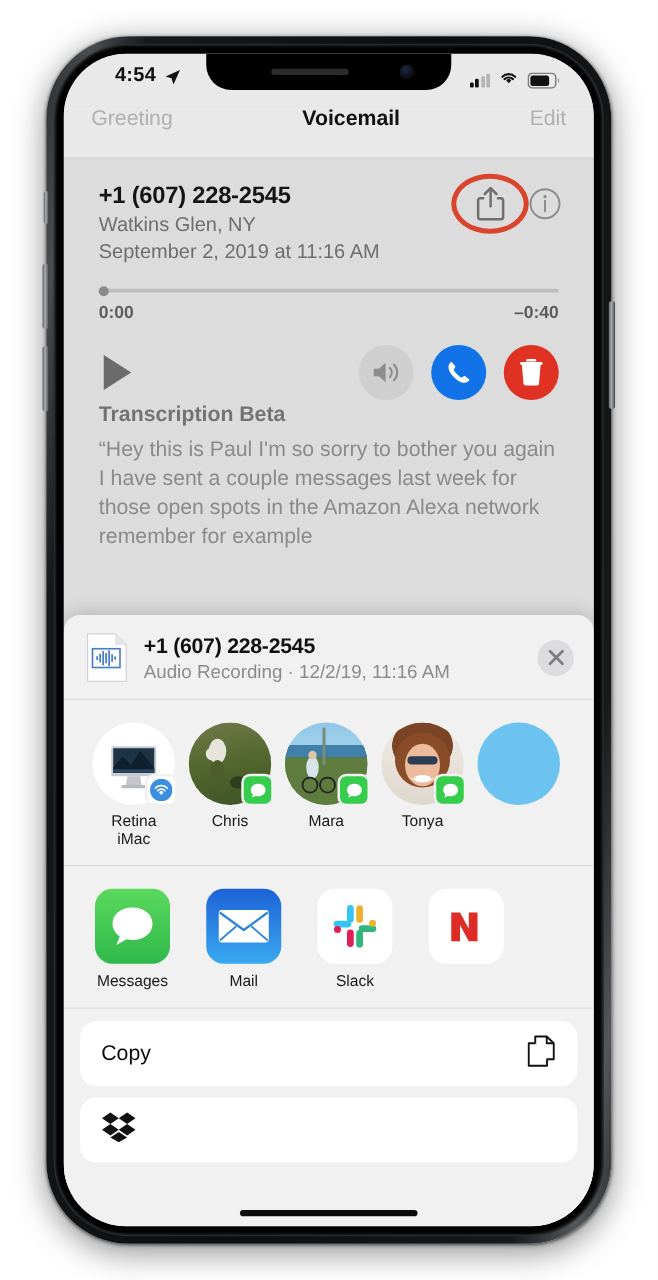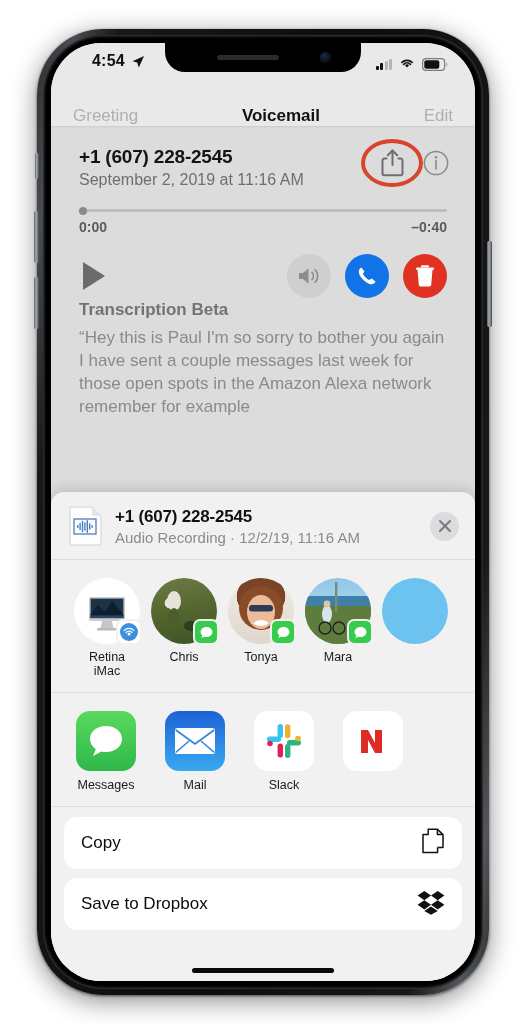--- a/index.html
+++ b/index.html
@@ -83,21 +83,21 @@
     position: absolute; right: 26px; top: 12px;
     display: flex; align-items: center; gap: 5px;
   }
   .sig-bar { width: 3px; background: #111; border-radius: 1px; display:inline-block; }
   .sig-dim { background: #b4b4b4; }
 
   
   #nav-bar {
     position: absolute; left: 0; top: 42px; width: 100%; height: 42px;
     background: #e9e9e9;
-    display: flex; align-items: flex-end; justify-content: space-between;
+    display: flex; align-items: flex-start; justify-content: space-between;
     padding: 0 22px;
     border-bottom: 1px solid #cfcfcf;
     z-index: 40;
   }
   #nav-left, #nav-right { font-size: 17px; color: #b0b0b0; }
   #nav-title { font-size: 17px; font-weight: bold; color: #111; }
 
   
   #voicemail-screen {
     position: absolute; left: 0; top: 85px; width: 100%; bottom: 0;
@@ -331,20 +331,21 @@
 
     <div id="nav-bar">
       <div id="nav-left">Greeting</div>
       <div id="nav-title">Voicemail</div>
       <div id="nav-right">Edit</div>
     </div>
 
     <div id="voicemail-screen">
 
       <div id="vm-number">+1 (607) 228-2545</div>
+      <div id="vm-location">Watkins Glen, NY</div>
       <div id="vm-datetime">September 2, 2019 at 11:16 AM</div>
 
       <div id="vm-action-icons">
         <div class="icon-outline-btn">
           <svg width="23" height="28" viewBox="0 0 23 28">
             <path d="M11.5 1.5 L11.5 16" stroke="#6f6f6f" stroke-width="2" fill="none" stroke-linecap="round"></path>
             <path d="M6.8 6.2 L11.5 1.5 L16.2 6.2" stroke="#6f6f6f" stroke-width="2" fill="none" stroke-linecap="round" stroke-linejoin="round"></path>
             <path d="M5.6 9.6 L3.2 9.6 A1.7 1.7 0 0 0 1.5 11.3 L1.5 24.6 A1.7 1.7 0 0 0 3.2 26.3 L19.8 26.3 A1.7 1.7 0 0 0 21.5 24.6 L21.5 11.3 A1.7 1.7 0 0 0 19.8 9.6 L17.4 9.6" stroke="#6f6f6f" stroke-width="2" fill="none" stroke-linecap="round" stroke-linejoin="round"></path>
           </svg>
         </div>
@@ -466,58 +467,58 @@
               <svg width="15" height="15" viewBox="0 0 15 15">
                 <path d="M7.5 2 C11 2 13.4 4.2 13.4 7 C13.4 9.8 11 12 7.5 12 C6.7 12 6 11.9 5.3 11.7 L2.4 13 L3.4 10.6 C2.2 9.7 1.6 8.4 1.6 7 C1.6 4.2 4 2 7.5 2 Z" fill="#fff"></path>
               </svg>
             </div>
           </div>
           <div class="contact-label">Chris</div>
         </div>
 
         <div class="contact-item">
           <div class="contact-avatar-wrap">
-            <div class="contact-avatar ph-tonya">
-              <svg width="66" height="66" viewBox="0 0 66 66" style="position:absolute;left:0;top:0;">
-                <ellipse cx="33" cy="30" rx="22" ry="22" fill="#8a4c28"></ellipse>
-                <ellipse cx="33" cy="34" rx="14" ry="17" fill="#ecbb9c"></ellipse>
-                <rect x="21" y="27" width="24" height="6.5" rx="3" fill="#2b3c55"></rect>
-                <path d="M22 44 Q33 50 44 44 Q33 48 22 44 Z" fill="#fff"></path>
-                <ellipse cx="33" cy="45" rx="7" ry="3" fill="#fdfdfd"></ellipse>
-              </svg>
-            </div>
-            <div class="contact-badge badge-messages">
-              <svg width="15" height="15" viewBox="0 0 15 15">
-                <path d="M7.5 2 C11 2 13.4 4.2 13.4 7 C13.4 9.8 11 12 7.5 12 C6.7 12 6 11.9 5.3 11.7 L2.4 13 L3.4 10.6 C2.2 9.7 1.6 8.4 1.6 7 C1.6 4.2 4 2 7.5 2 Z" fill="#fff"></path>
-              </svg>
-            </div>
-          </div>
-          <div class="contact-label">Tonya</div>
-        </div>
-
-        <div class="contact-item">
-          <div class="contact-avatar-wrap">
             <div class="contact-avatar ph-mara">
               <svg width="66" height="66" viewBox="0 0 66 66" style="position:absolute;left:0;top:0;">
                 <rect x="0" y="18" width="66" height="10" fill="#3f7fa8"></rect>
                 <rect x="0" y="28" width="66" height="38" fill="#5d7c3e"></rect>
                 <rect x="30" y="4" width="2.4" height="30" fill="#7b8b7a"></rect>
                 <ellipse cx="22" cy="36" rx="5" ry="9" fill="#d8e3ea"></ellipse>
                 <circle cx="22" cy="26" r="3.4" fill="#e0c4a8"></circle>
                 <path d="M14 50 A6 6 0 1 0 26 50 A6 6 0 1 0 14 50" fill="none" stroke="#222" stroke-width="1.4"></path>
                 <path d="M28 50 A6 6 0 1 0 40 50 A6 6 0 1 0 28 50" fill="none" stroke="#222" stroke-width="1.4"></path>
               </svg>
             </div>
             <div class="contact-badge badge-messages">
               <svg width="15" height="15" viewBox="0 0 15 15">
                 <path d="M7.5 2 C11 2 13.4 4.2 13.4 7 C13.4 9.8 11 12 7.5 12 C6.7 12 6 11.9 5.3 11.7 L2.4 13 L3.4 10.6 C2.2 9.7 1.6 8.4 1.6 7 C1.6 4.2 4 2 7.5 2 Z" fill="#fff"></path>
               </svg>
             </div>
           </div>
           <div class="contact-label">Mara</div>
+        </div>
+
+        <div class="contact-item">
+          <div class="contact-avatar-wrap">
+            <div class="contact-avatar ph-tonya">
+              <svg width="66" height="66" viewBox="0 0 66 66" style="position:absolute;left:0;top:0;">
+                <ellipse cx="33" cy="30" rx="22" ry="22" fill="#8a4c28"></ellipse>
+                <ellipse cx="33" cy="34" rx="14" ry="17" fill="#ecbb9c"></ellipse>
+                <rect x="21" y="27" width="24" height="6.5" rx="3" fill="#2b3c55"></rect>
+                <path d="M22 44 Q33 50 44 44 Q33 48 22 44 Z" fill="#fff"></path>
+                <ellipse cx="33" cy="45" rx="7" ry="3" fill="#fdfdfd"></ellipse>
+              </svg>
+            </div>
+            <div class="contact-badge badge-messages">
+              <svg width="15" height="15" viewBox="0 0 15 15">
+                <path d="M7.5 2 C11 2 13.4 4.2 13.4 7 C13.4 9.8 11 12 7.5 12 C6.7 12 6 11.9 5.3 11.7 L2.4 13 L3.4 10.6 C2.2 9.7 1.6 8.4 1.6 7 C1.6 4.2 4 2 7.5 2 Z" fill="#fff"></path>
+              </svg>
+            </div>
+          </div>
+          <div class="contact-label">Tonya</div>
         </div>
 
         <div class="contact-item">
           <div class="contact-avatar-wrap">
             <div class="contact-avatar ph-blue"></div>
           </div>
           <div class="contact-label"></div>
         </div>
       </div>
 
@@ -577,21 +578,20 @@
           <span class="action-label">Copy</span>
           <span>
             <svg width="24" height="26" viewBox="0 0 24 26">
               <path d="M7.2 1.2 L16.4 1.2 L22 6.6 L22 19.4 L7.2 19.4 Z" fill="#fff" stroke="#111" stroke-width="1.5" stroke-linejoin="round"></path>
               <path d="M16.4 1.2 L16.4 6.6 L22 6.6" fill="none" stroke="#111" stroke-width="1.5" stroke-linejoin="round"></path>
               <path d="M16.6 19.4 L16.6 24.6 L2 24.6 L2 6.6 L7.2 6.6" fill="#fff" stroke="#111" stroke-width="1.5" stroke-linejoin="round"></path>
             </svg>
           </span>
         </div>
         <div class="action-row">
-          <span class="action-label">Save to Dropbox</span>
           <span>
             <svg width="28" height="25" viewBox="0 0 28 25">
               <path d="M7.3 1 L0.6 5.6 L7.3 10.2 L14 5.6 Z" fill="#111"></path>
               <path d="M20.7 1 L14 5.6 L20.7 10.2 L27.4 5.6 Z" fill="#111"></path>
               <path d="M7.3 10.2 L0.6 14.8 L7.3 19.4 L14 14.8 Z" fill="#111"></path>
               <path d="M20.7 10.2 L14 14.8 L20.7 19.4 L27.4 14.8 Z" fill="#111"></path>
               <path d="M14 16.5 L7.3 21 L14 24.8 L20.7 21 Z" fill="#111"></path>
             </svg>
           </span>
         </div>

